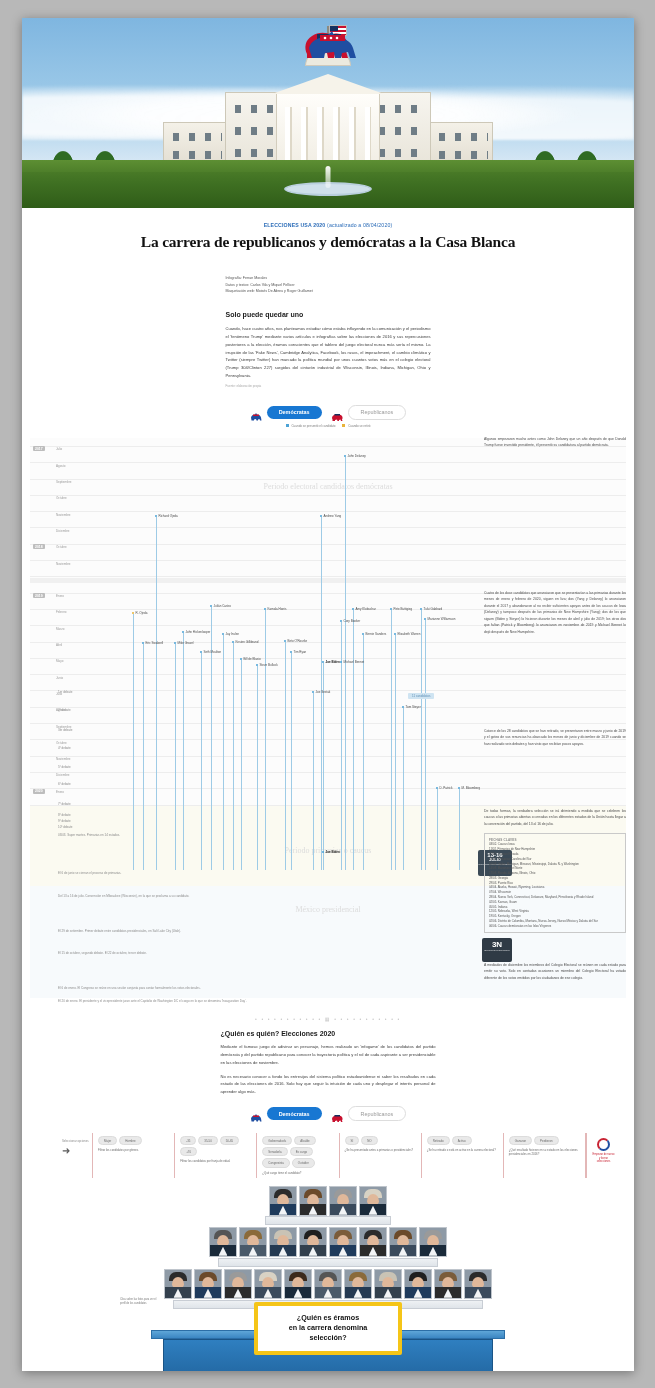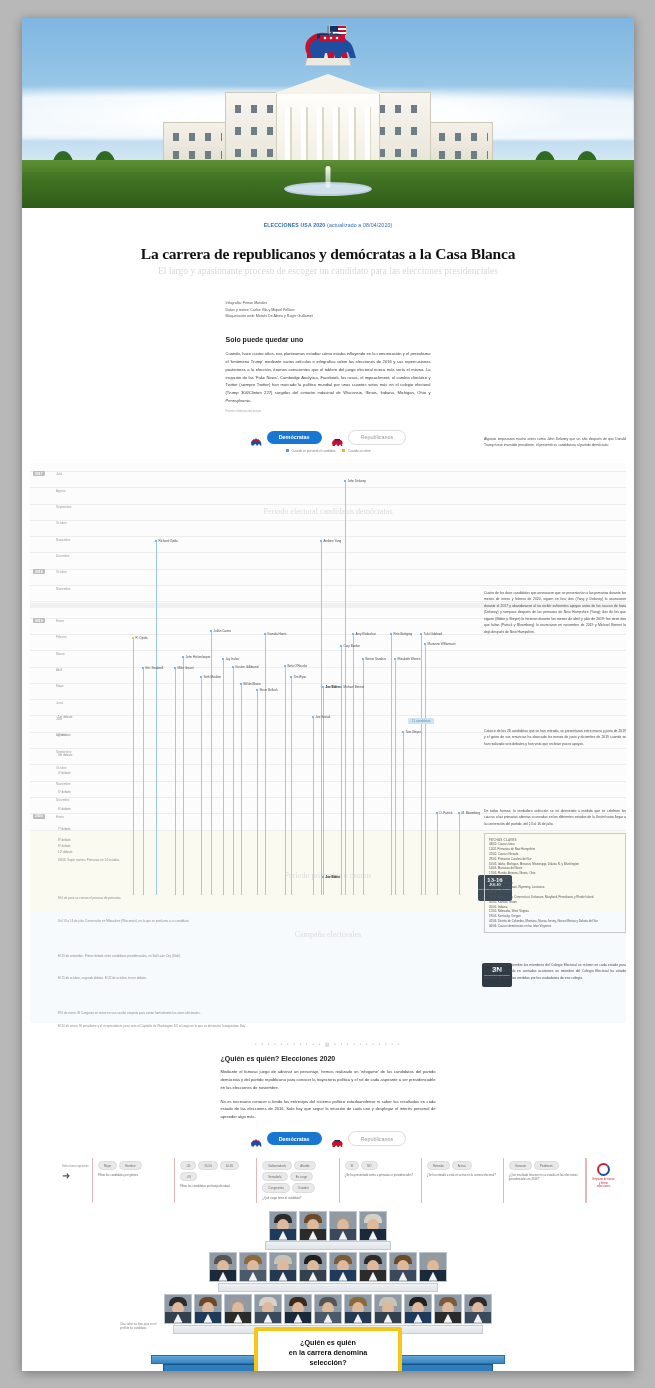--- a/index.html
+++ b/index.html
@@ -114,21 +114,21 @@
   
   .mascot { position:absolute; bottom:116px; width:58px; height:34px; }
   .mascot.gop { left:138px; }
   .mascot.dem { right:130px; }
 
   
   .titleblock { padding: 14px 0 0; text-align:center; }
   .kicker { font-size:5.2px; letter-spacing:.15px; color:#2b6cb8; font-weight:700; }
   .kicker .upd { color:#2b6cb8; font-weight:400; }
   h1.headline {
-    margin-top:17px;
+    margin-top:5px;
     font-family:"Liberation Serif", serif;
     font-size:15.5px; font-weight:700; color:#111; letter-spacing:-.2px;
   }
   .subhead {
     margin-top:3px; font-family:"Liberation Serif", serif;
     font-size:9.5px; color:#d9d9d9; font-weight:400;
   }
 
   
   .article { width:205px; margin:24px auto 0; }
@@ -320,21 +320,20 @@
     <div class="lawn"></div>
     <div class="fountain"></div>
   </div>
 
   <div class="titleblock">
     <div class="kicker">
       <span>ELECCIONES USA 2020</span>
       <span class="upd">(actualizado a 08/04/2020)</span>
     </div>
     <h1 class="headline">La carrera de republicanos y demócratas a la Casa Blanca</h1>
-    <div class="subhead">El largo y apasionante proceso de escoger un candidato para las elecciones presidenciales</div>
   </div>
 
   <div class="article">
     <div class="credits">
       <div>Infografía: Ferran Morales</div>
       <div>Datos y textos: Carlos Vila y Miquel Pellicer</div>
       <div>Maquetación web: Moisés De Abreu y Roger Guillamet</div>
     </div>
     <div class="sec-title">Solo puede quedar uno</div>
     <p class="body-p">Cuando, hace cuatro años, nos planteamos estudiar cómo estaba influyendo en la comunicación y el periodismo el 'fenómeno Trump' mediante varios artículos e infografías sobre las elecciones de 2016 y sus repercusiones posteriores a la elección, éramos conscientes que el tablero del juego electoral nunca más sería el mismo. La irrupción de las 'Fake News', Cambridge Analytica, Facebook, los rusos, el impeachment, el cambio climático y Twitter (siempre Twitter) han marcado la política mundial por unos cuantos votos más en el colegio electoral (Trump 304/Clinton 227) surgidos del cinturón industrial de Wisconsin, Illinois, Indiana, Michigan, Ohio y Pennsylvania.</p>
@@ -445,21 +444,21 @@
         <div class="yearlabel" style="top: 546.4px;">2021</div>
       </div>
 
     <div class="primary-zone" style="top:368px; height:80px;"></div>
     <div class="campaign-zone" style="top:448px; height:112px;"></div>
 
     <div class="sep" style="top:140px"></div>
 
     <div class="period-band" style="top:44px;">Periodo electoral candidatos demócratas</div>
     <div class="period-band" style="top:408px;">Periodo primarias o caucus</div>
-    <div class="period-band" style="top:467px;">Campaña electorales</div>
+    <div class="period-band" style="top:467px;">México presidencial</div>
 
     <div id="cands">
         <div class="cand-dot" style="left: 314px; top: 17px;"></div>
         <div class="cand-line" style="left: 315px; top: 19px; height: 413px;"></div>
         <div class="cand-name" style="left: 317.5px; top: 16px;">John Delaney</div>
         <div class="cand-dot" style="left: 125px; top: 77px;"></div>
         <div class="cand-line" style="left: 126px; top: 79px; height: 353px;"></div>
         <div class="cand-name" style="left: 128.5px; top: 76px;">Richard Ojeda</div>
         <div class="cand-dot" style="left: 290px; top: 77px;"></div>
         <div class="cand-line" style="left: 291px; top: 79px; height: 353px;"></div>
@@ -861,19 +860,19 @@
         </div>
       </div>
 
     <div class="stage-top"></div>
     <div class="stage">
       
       
     </div>
 
     <div class="callout">
-      <div>¿Quién es quién</div>
+      <div>¿Quién es éramos</div>
       <div>en la carrera denomina</div>
       <div>selección?</div>
     </div>
   </div>
 
 </div>
 
 </body></html>

